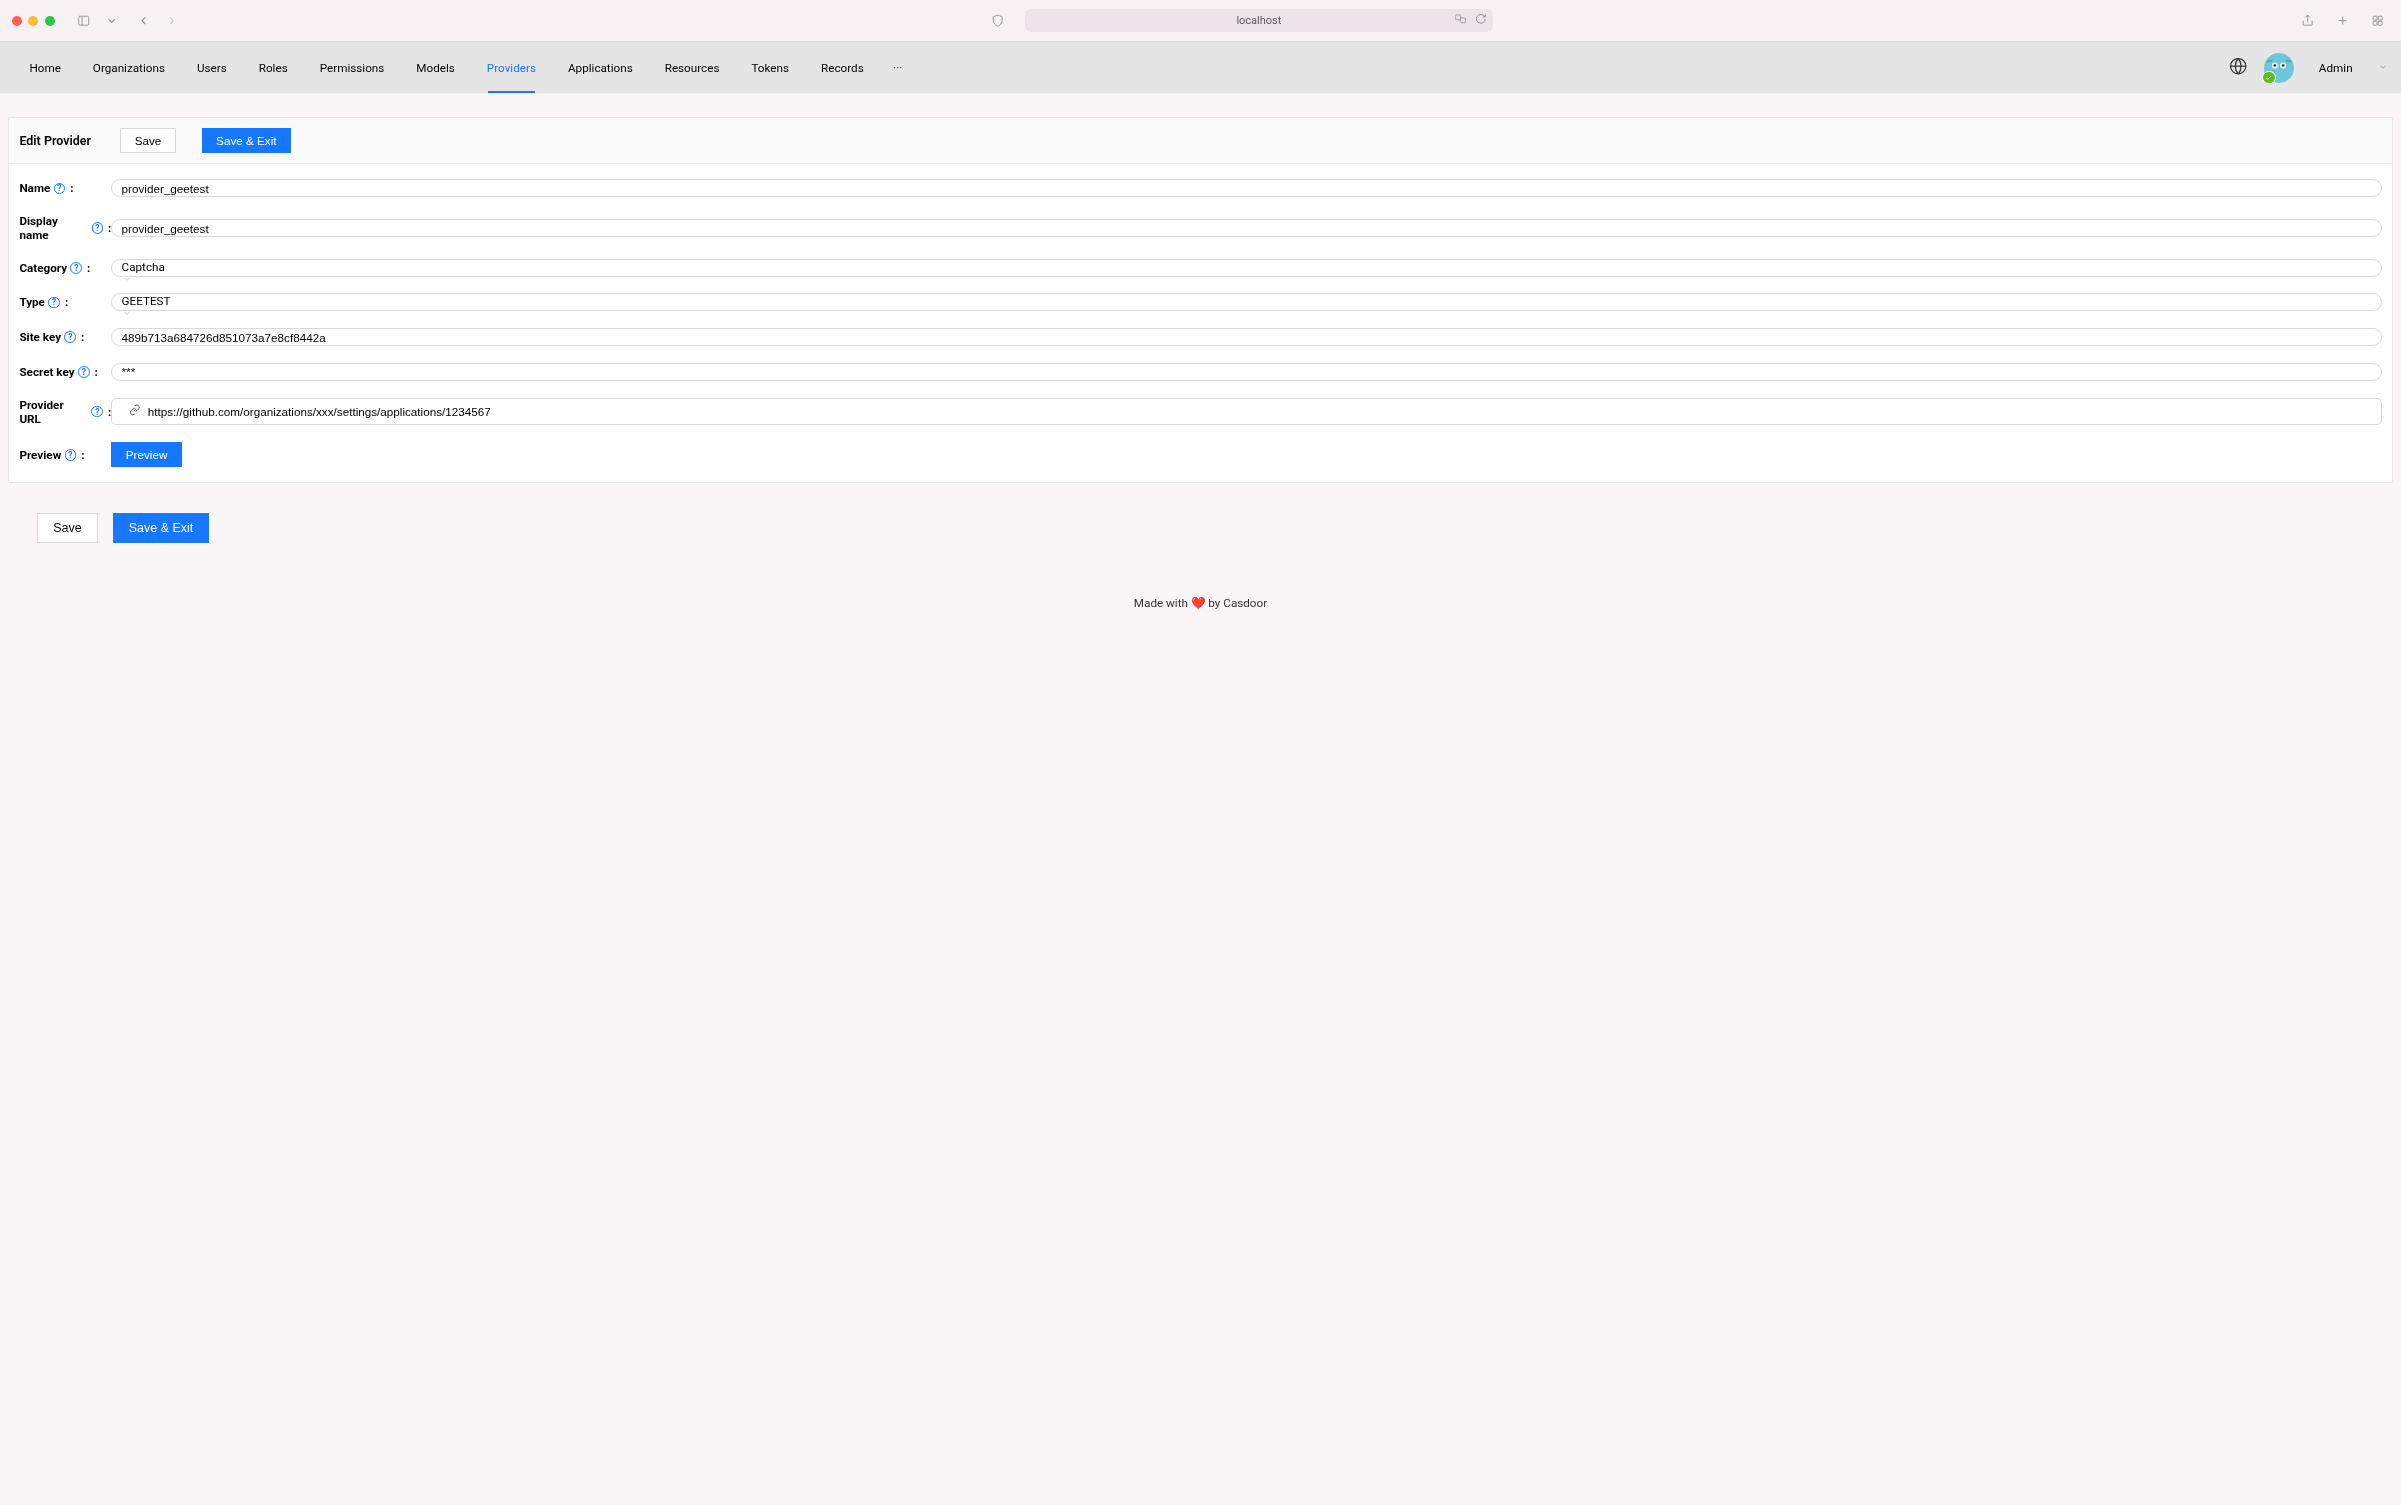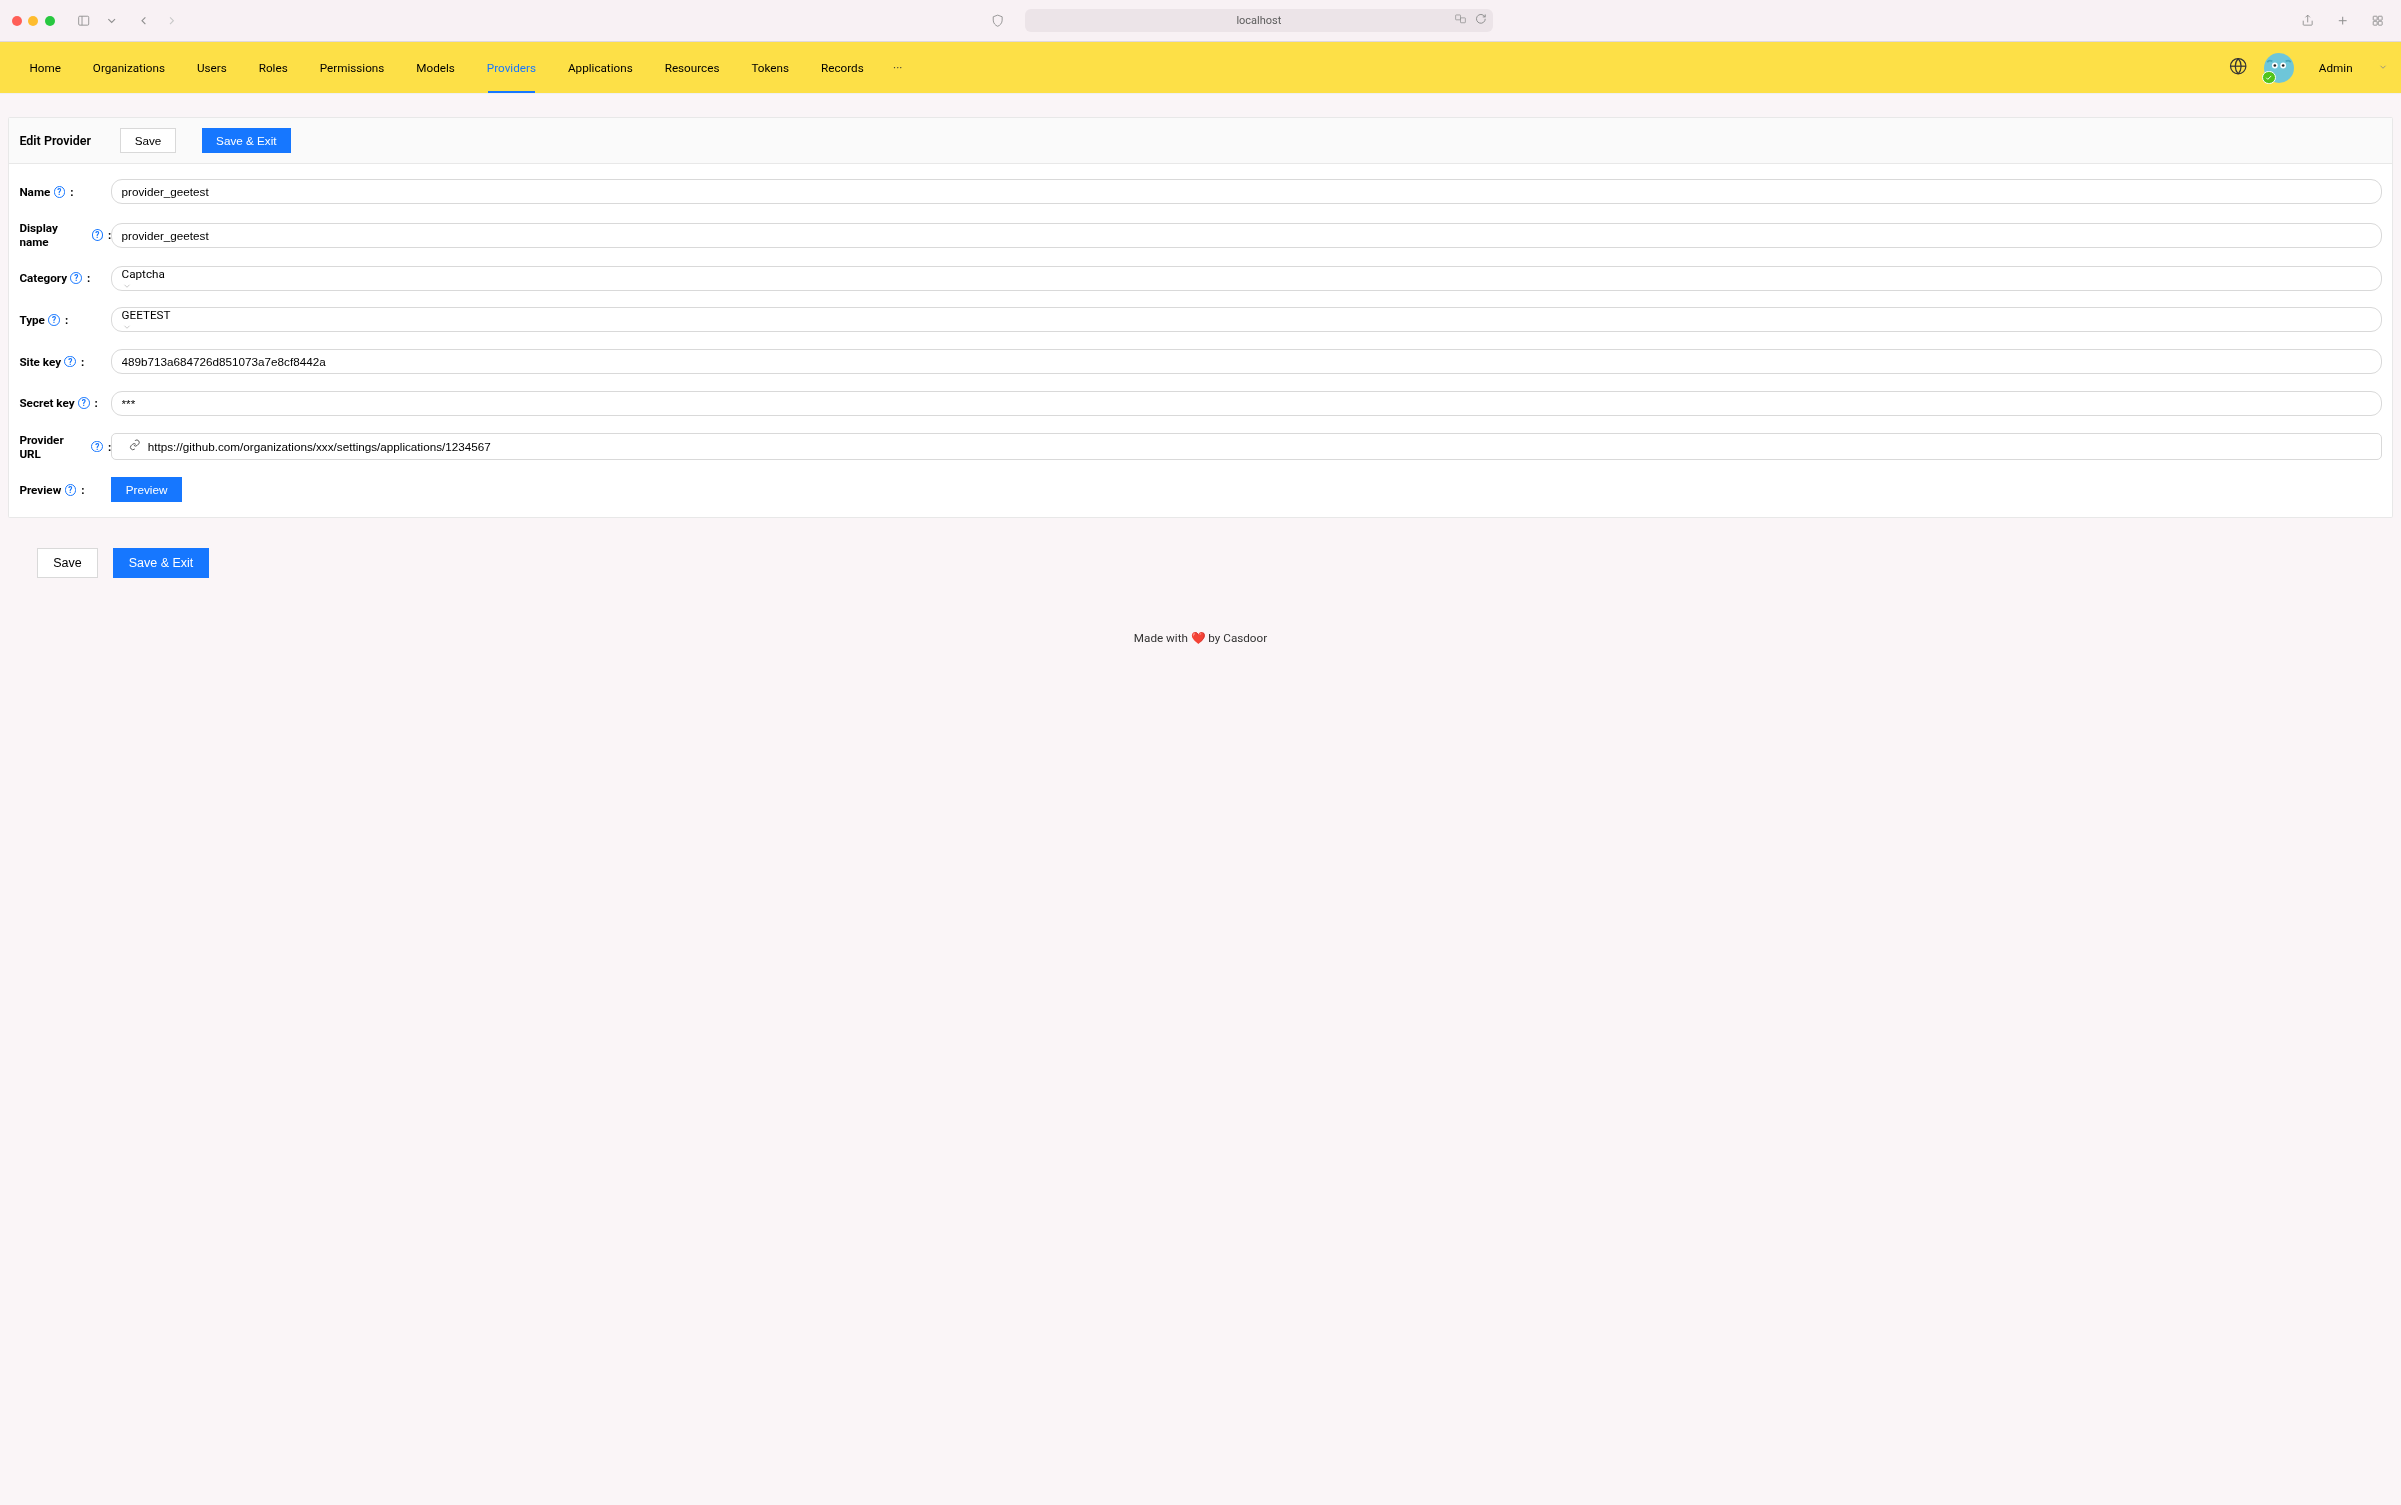--- a/index.html
+++ b/index.html
@@ -51,21 +51,21 @@
   right: 6.7px;
   display: flex;
   gap: 6.7px;
   align-items: center;
   color: #8e8e8e;
 }
 .chrome-right { margin-left: auto; display: flex; gap: 11.7px; align-items: center; color: #6a6a6a; }
 
 
 .topnav {
-  background: #fde047;
+  background: #e5e5e5;
   height: 52px;
   display: flex;
   align-items: center;
   padding: 0 13.4px;
   border-bottom: 0.8px solid #f0f0f0;
 }
 .nav-items { display: flex; height: 100%; }
 .nav-item {
   padding: 0 16px;
   display: flex;
@@ -151,21 +151,21 @@
   border: 0.8px solid #1677ff;
   color: #1677ff;
   border-radius: 50%;
   display: inline-flex;
   align-items: center; justify-content: center;
   font-size: 8.4px;
 }
 .form-control-wrap { flex: 1; }
 .input, .select {
   width: 100%;
-  height: 25px;
+  height: 18px;
   padding: 0 9.2px;
   border: 0.8px solid #d9d9d9;
   border-radius: 11px;
   font-size: 11.7px;
   color: #000;
   background: #fff;
 }
 .select {
   display: flex;
   align-items: flex-start;

